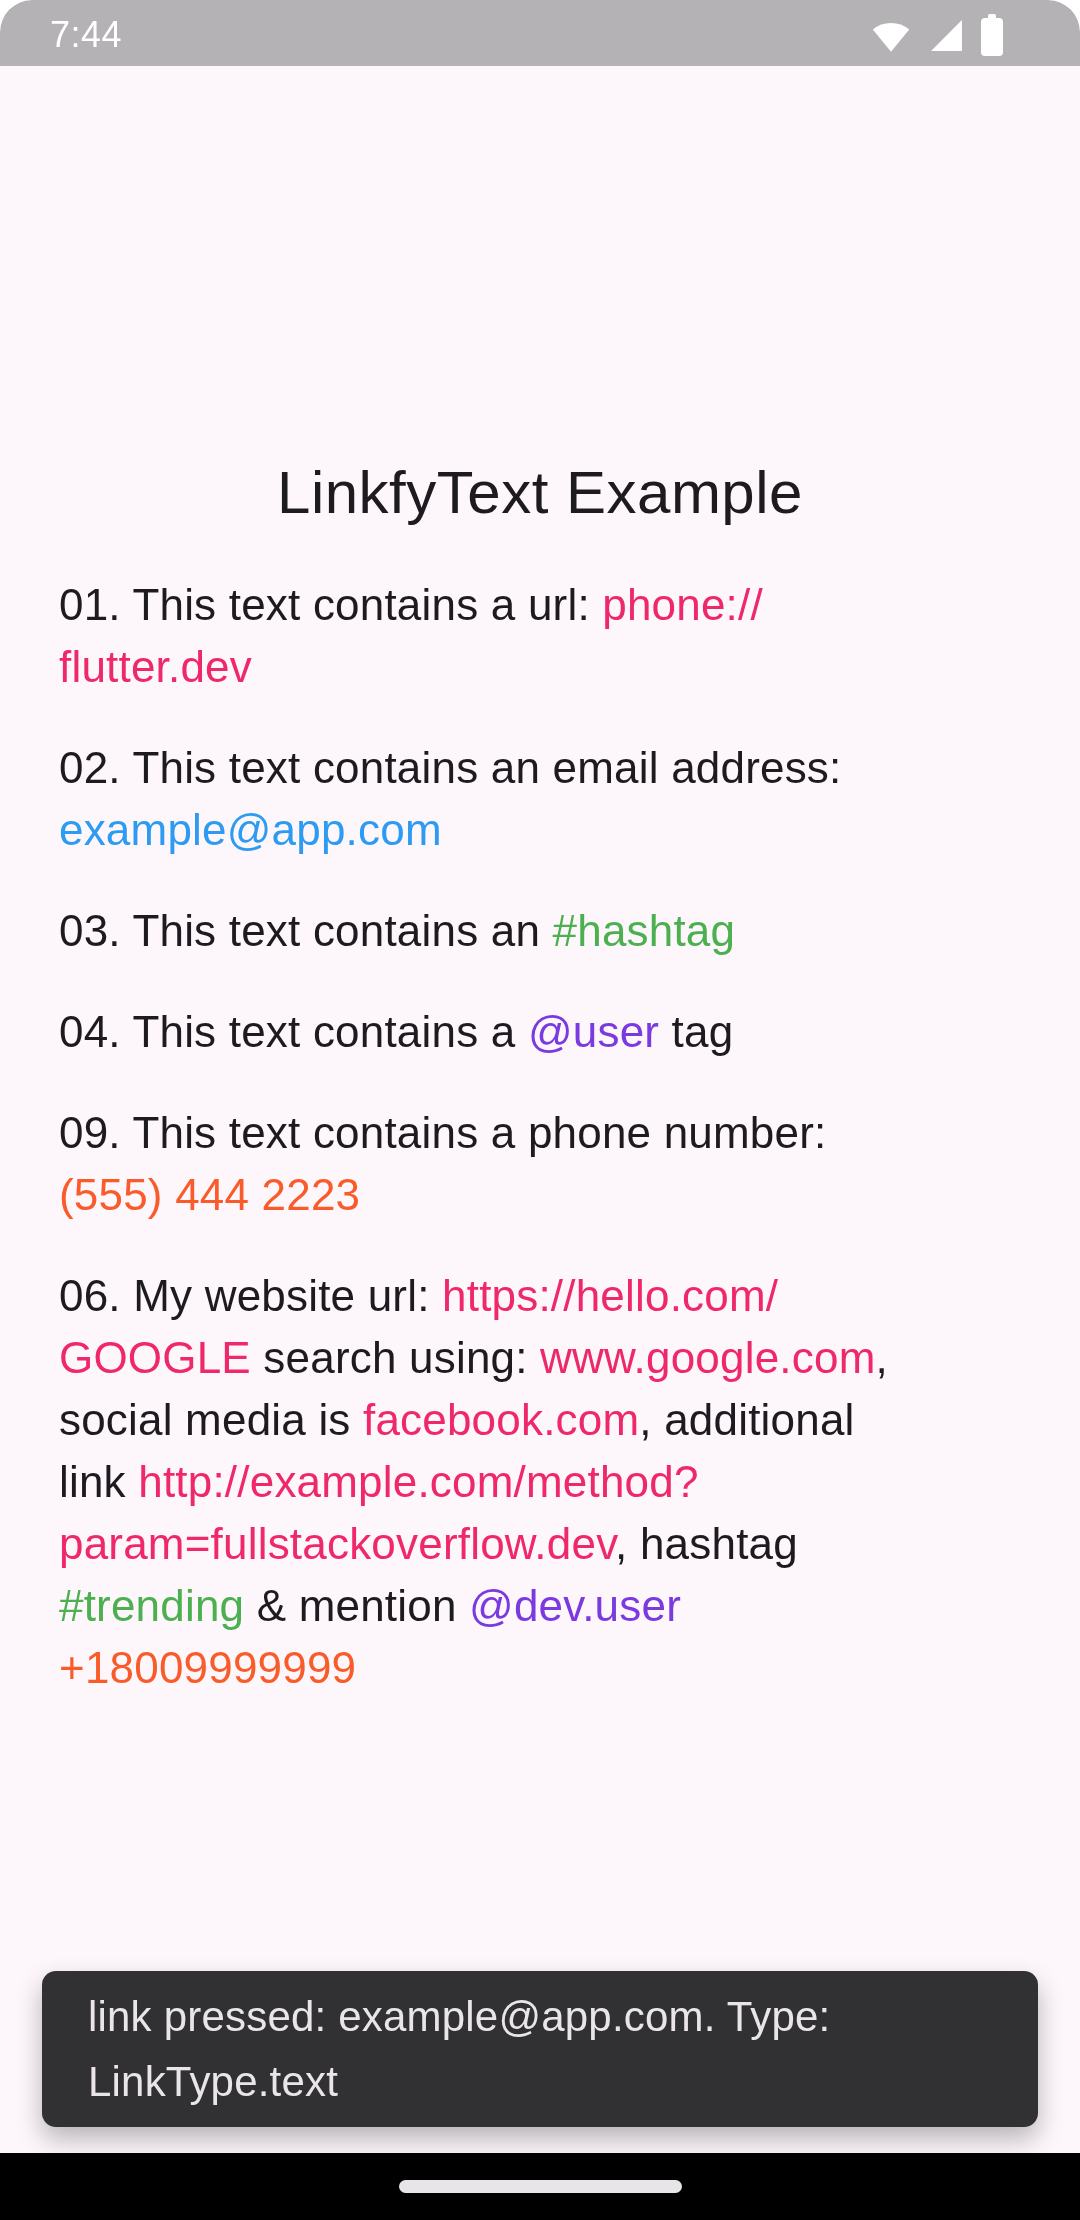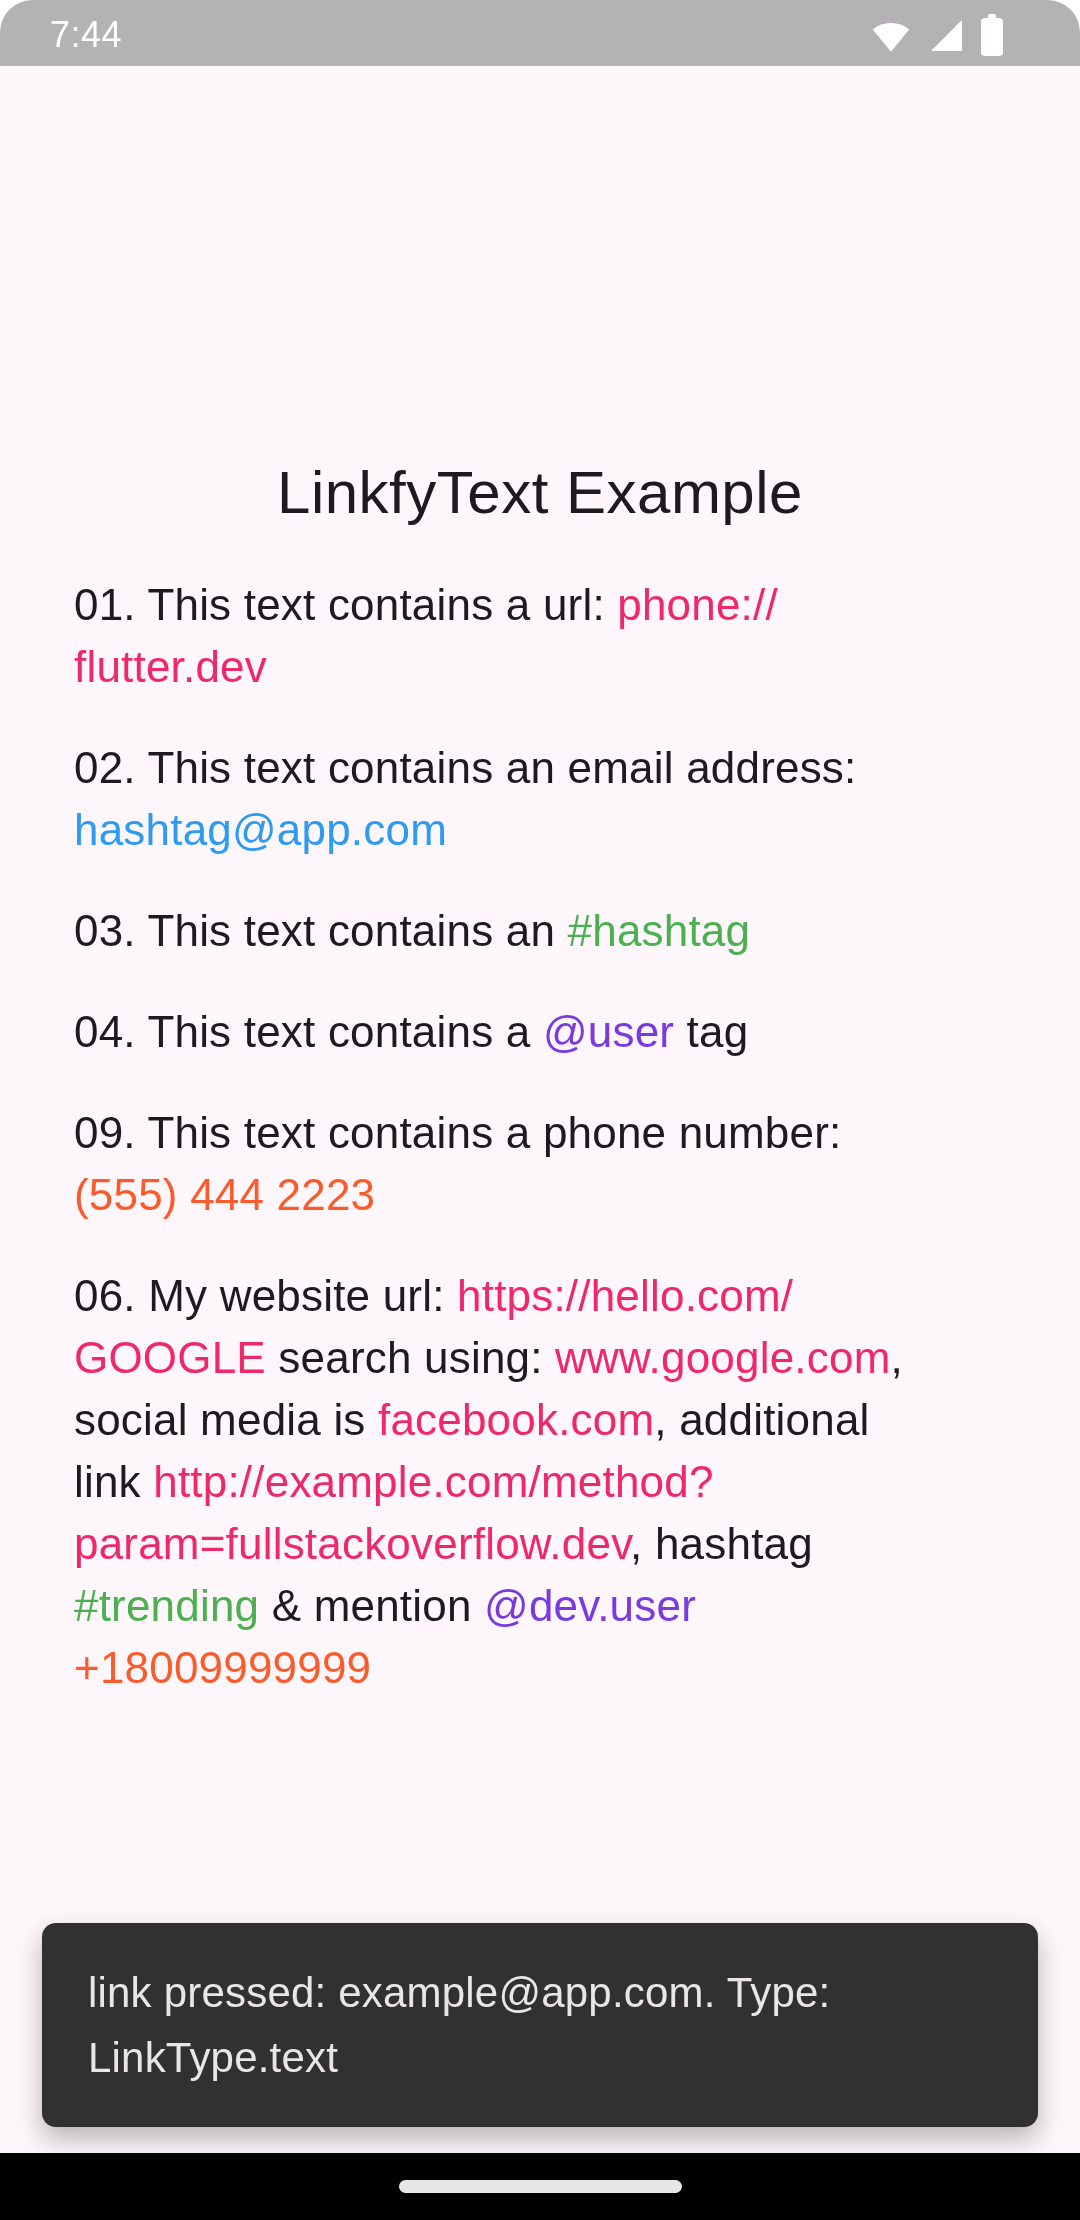--- a/index.html
+++ b/index.html
@@ -33,21 +33,21 @@
     letter-spacing: 0.5px;
   }
   .status-icons {
     display: flex;
     align-items: center;
     gap: 16px;
   }
   .status-icons svg { display: block; fill: #ffffff; }
 
   
-  .content { padding: 0 74px; }
+  .content { padding: 0 59px; }
 
   .page-title {
     margin: 389px 0 0 0;
     text-align: center;
     font-size: 60px;
     line-height: 76px;
     font-weight: 400;
     letter-spacing: 0.5px;
   }
 
@@ -66,21 +66,21 @@
   .seg-hashtag { color: var(--hashtag, #4CAF50); }
   .seg-mention { color: var(--mention, #7B39E0); margin-top: 16px; }
   .seg-phone   { color: var(--phone, #F95B2B); }
 
   
   .snackbar {
     position: absolute;
     left: 42px;
     right: 42px;
     bottom: 93px;
-    height: 204px;
+    height: 156px;
     background: var(--snackbar-bg, #313033);
     border-radius: 14px;
     box-shadow: 0 12px 26px rgba(0, 0, 0, 0.28);
     display: flex;
     align-items: center;
     padding: 0 46px;
     color: var(--snackbar-text, #E9E5E9);
     font-size: 42px;
     line-height: 65px;
     letter-spacing: 0.2px;
@@ -129,21 +129,21 @@
           <rect x="0" y="4" width="22" height="38" rx="4"></rect>
         </svg>
       </span>
     </span>
   </div>
 
   <div class="content">
     <h1 class="page-title">LinkfyText Example</h1>
     <div class="paragraph-list">
         <p class="para"><span class="seg seg-plain">01. This text contains a url: </span><span class="seg seg-url">phone://</span><br><span class="seg seg-url">flutter.dev</span></p>
-        <p class="para"><span class="seg seg-plain">02. This text contains an email address:</span><br><span class="seg seg-email">hashtag@app.com</span></p>
+        <p class="para"><span class="seg seg-plain">02. This text contains an email address:</span><br><span class="seg seg-email">example@app.com</span></p>
         <p class="para"><span class="seg seg-plain">03. This text contains an </span><span class="seg seg-hashtag">#hashtag</span></p>
         <p class="para"><span class="seg seg-plain">04. This text contains a </span><span class="seg seg-mention">@user</span><span class="seg seg-plain"> tag</span></p>
         <p class="para"><span class="seg seg-plain">09. This text contains a phone number:</span><br><span class="seg seg-phone">(555) 444 2223</span></p>
         <p class="para"><span class="seg seg-plain">06. My website url: </span><span class="seg seg-url">https://hello.com/</span><br><span class="seg seg-url">GOOGLE</span><span class="seg seg-plain"> search using: </span><span class="seg seg-url">www.google.com</span><span class="seg seg-plain">,</span><br><span class="seg seg-plain">social media is </span><span class="seg seg-url">facebook.com</span><span class="seg seg-plain">, additional</span><br><span class="seg seg-plain">link </span><span class="seg seg-url">http://example.com/method?</span><br><span class="seg seg-url">param=fullstackoverflow.dev</span><span class="seg seg-plain">, hashtag</span><br><span class="seg seg-hashtag">#trending</span><span class="seg seg-plain"> &amp; mention </span><span class="seg seg-mention">@dev.user</span><br><span class="seg seg-phone">+18009999999</span></p>
       </div>
   </div>
 
   <div class="snackbar">
     <span>
       <span>link pressed: example@app.com. Type:</span><br>

